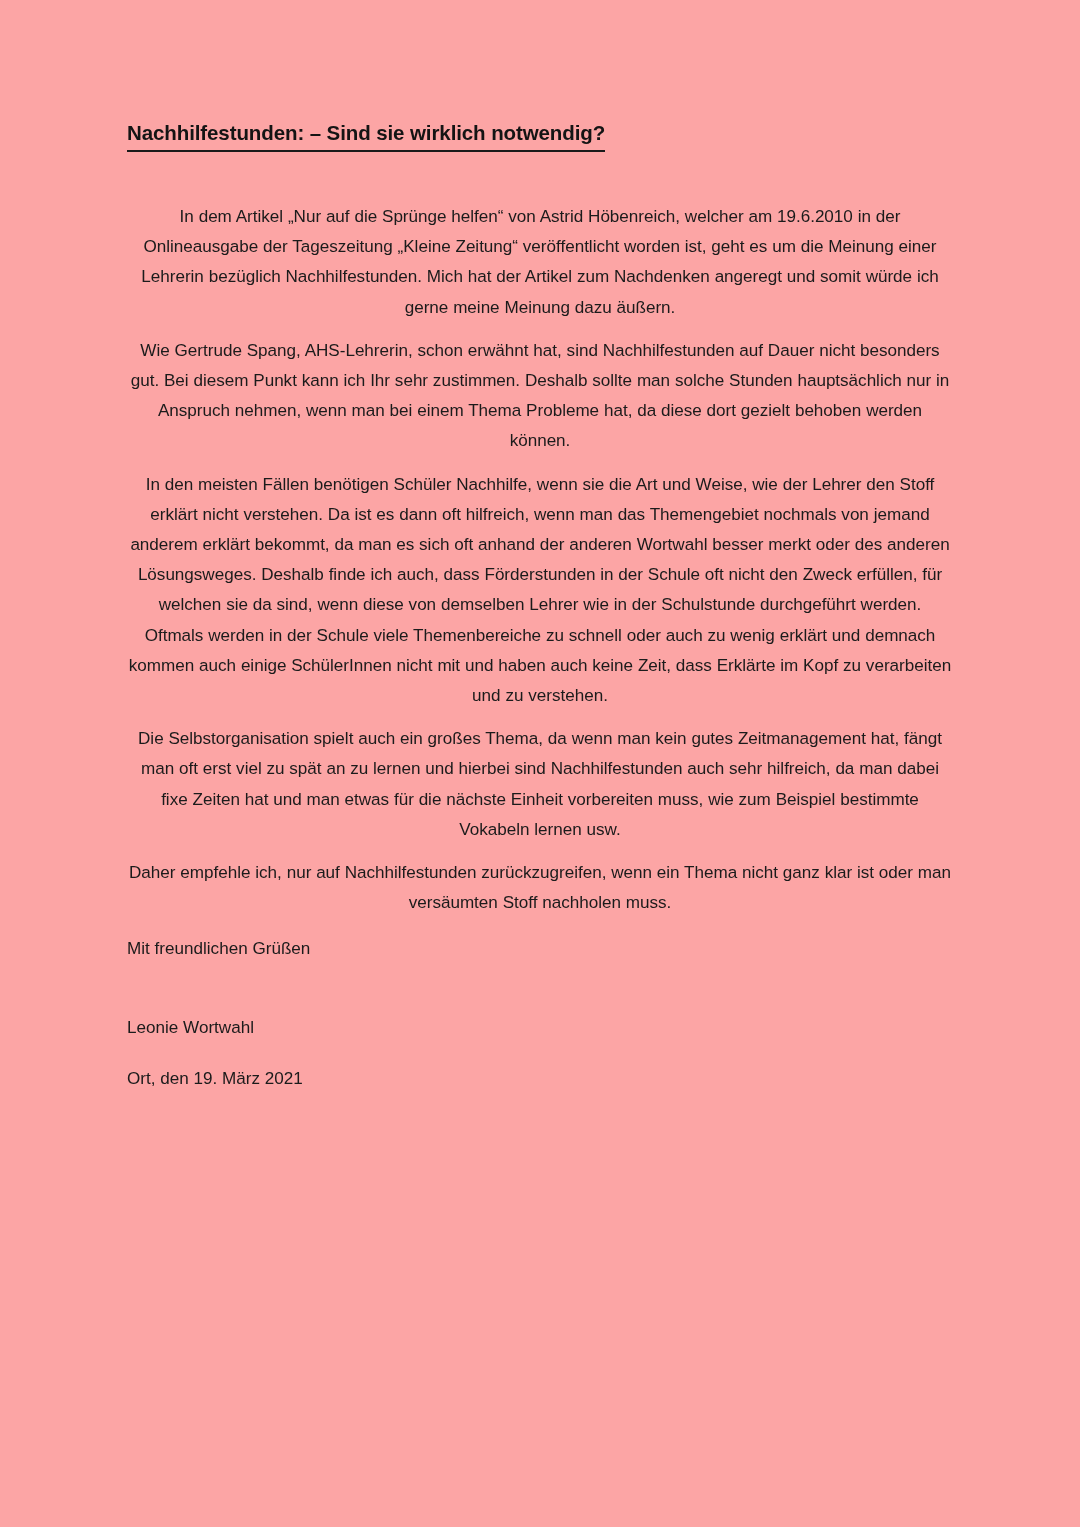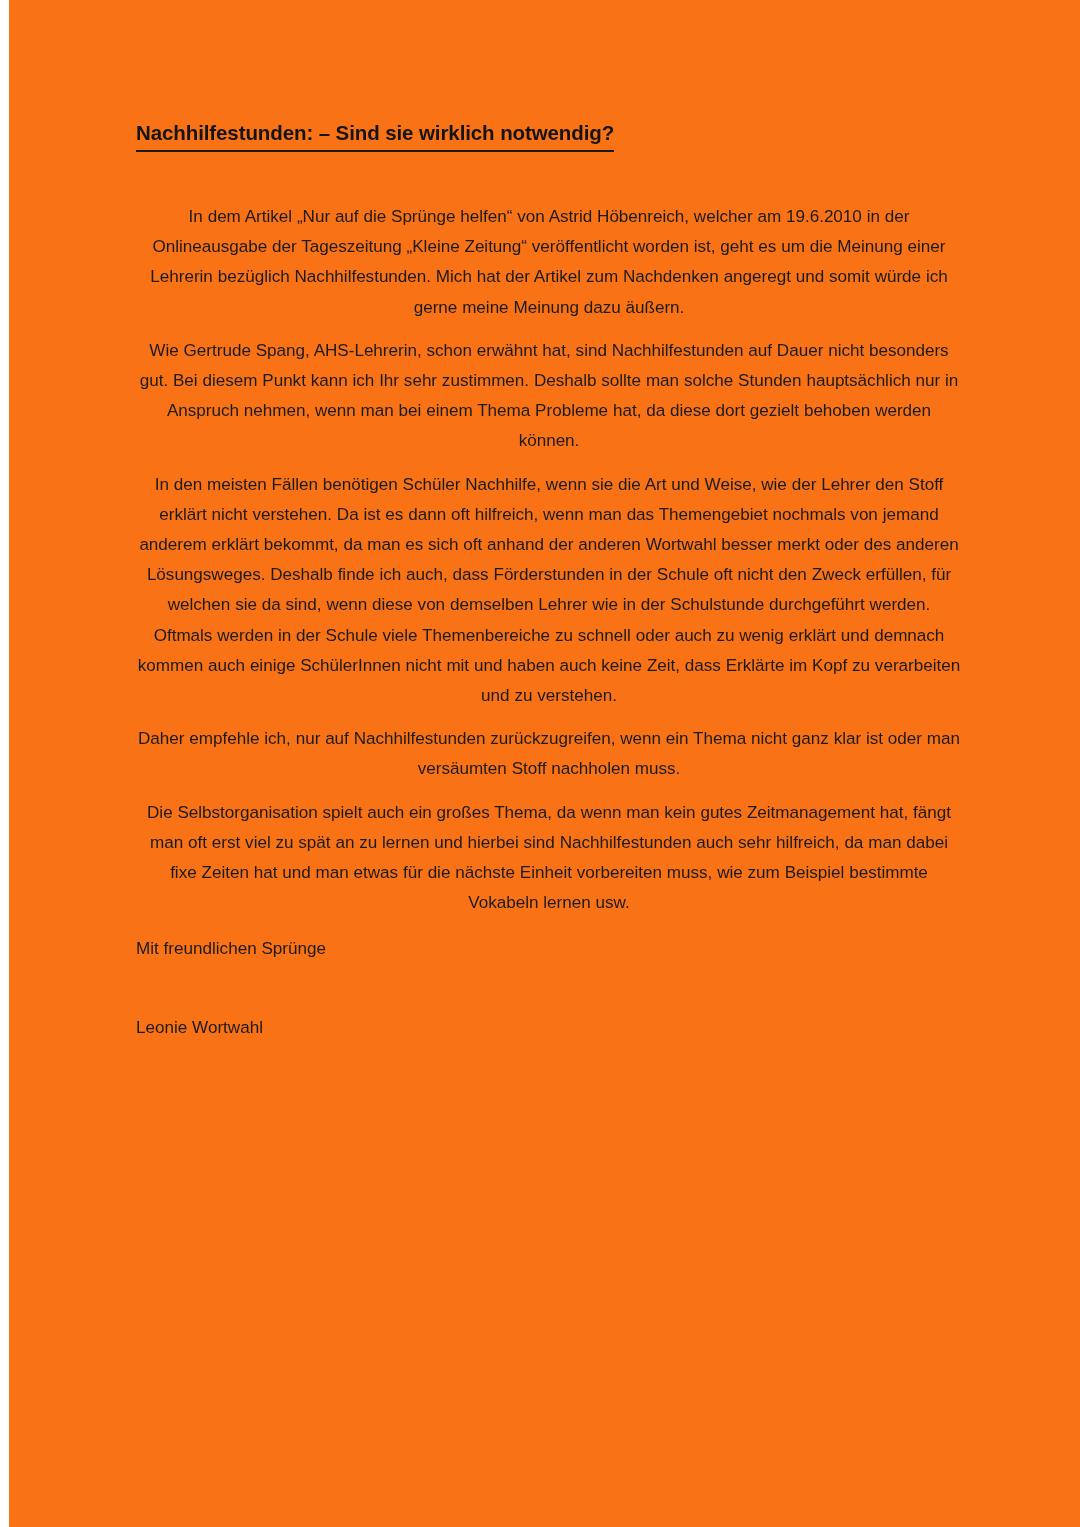--- a/index.html
+++ b/index.html
@@ -13,22 +13,21 @@
     height: 1527px;
     position: relative;
     overflow: hidden;
     font-family: "Liberation Sans", "DejaVu Sans", sans-serif;
     color: #000000;
     -webkit-font-smoothing: antialiased;
   }
   .page {
     position: absolute;
     inset: 0;
-    background: #f97316;
-    margin-left: 9px;
+    background: #fca5a5;
   }
   .content {
     position: absolute;
     left: 127px;
     top: 118px;
     width: 826px;
   }
   .doc-title {
     font-size: 20.5px;
     font-weight: bold;
@@ -75,29 +74,30 @@
     <div class="title-wrap">
       <h1 class="doc-title">Nachhilfestunden: – Sind sie wirklich notwendig?</h1>
     </div>
 
     <p class="para">In dem Artikel „Nur auf die Sprünge helfen“ von Astrid Höbenreich, welcher am 19.6.2010 in der Onlineausgabe der Tageszeitung „Kleine Zeitung“ veröffentlicht worden ist, geht es um die Meinung einer Lehrerin bezüglich Nachhilfestunden. Mich hat der Artikel zum Nachdenken angeregt und somit würde ich gerne meine Meinung dazu äußern.</p>
 
     <p class="para">Wie Gertrude Spang, AHS-Lehrerin, schon erwähnt hat, sind Nachhilfestunden auf Dauer nicht besonders gut. Bei diesem Punkt kann ich Ihr sehr zustimmen. Deshalb sollte man solche Stunden hauptsächlich nur in Anspruch nehmen, wenn man bei einem Thema Probleme hat, da diese dort gezielt behoben werden können.</p>
 
     <p class="para">In den meisten Fällen benötigen Schüler Nachhilfe, wenn sie die Art und Weise, wie der Lehrer den Stoff erklärt nicht verstehen. Da ist es dann oft hilfreich, wenn man das Themengebiet nochmals von jemand anderem erklärt bekommt, da man es sich oft anhand der anderen Wortwahl besser merkt oder des anderen Lösungsweges. Deshalb finde ich auch, dass Förderstunden in der Schule oft nicht den Zweck erfüllen, für welchen sie da sind, wenn diese von demselben Lehrer wie in der Schulstunde durchgeführt werden. Oftmals werden in der Schule viele Themenbereiche zu schnell oder auch zu wenig erklärt und demnach kommen auch einige SchülerInnen nicht mit und haben auch keine Zeit, dass Erklärte im Kopf zu verarbeiten und zu verstehen.</p>
 
+    <p class="para">Die Selbstorganisation spielt auch ein großes Thema, da wenn man kein gutes Zeitmanagement hat, fängt man oft erst viel zu spät an zu lernen und hierbei sind Nachhilfestunden auch sehr hilfreich, da man dabei fixe Zeiten hat und man etwas für die nächste Einheit vorbereiten muss, wie zum Beispiel bestimmte Vokabeln lernen usw.</p>
+
     <p class="para">Daher empfehle ich, nur auf Nachhilfestunden zurückzugreifen, wenn ein Thema nicht ganz klar ist oder man versäumten Stoff nachholen muss.</p>
 
-    <p class="para">Die Selbstorganisation spielt auch ein großes Thema, da wenn man kein gutes Zeitmanagement hat, fängt man oft erst viel zu spät an zu lernen und hierbei sind Nachhilfestunden auch sehr hilfreich, da man dabei fixe Zeiten hat und man etwas für die nächste Einheit vorbereiten muss, wie zum Beispiel bestimmte Vokabeln lernen usw.</p>
-
     <div class="sign-block">
-      <p class="sign-line">Mit freundlichen Sprünge</p>
+      <p class="sign-line">Mit freundlichen Grüßen</p>
 
       <div class="gap-large"></div>
 
       <p class="sign-line">Leonie Wortwahl</p>
 
       <div class="gap-small"></div>
 
+      <p class="sign-line">Ort, den 19. März 2021</p>
     </div>
 
   </div>
 </div>
 
 </body></html>

